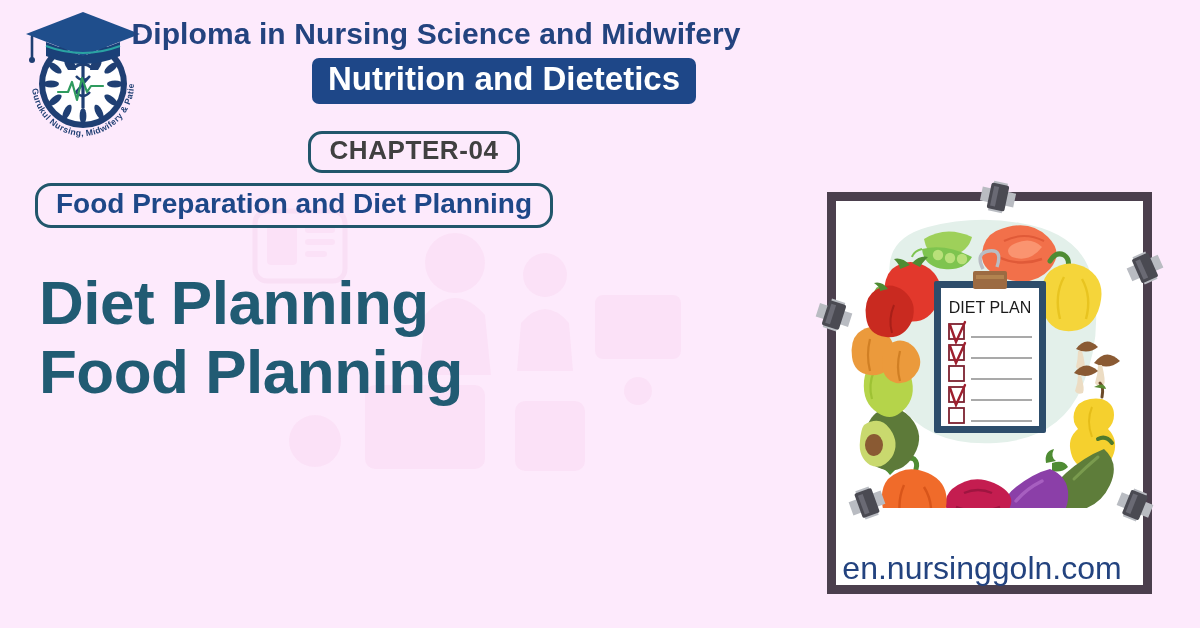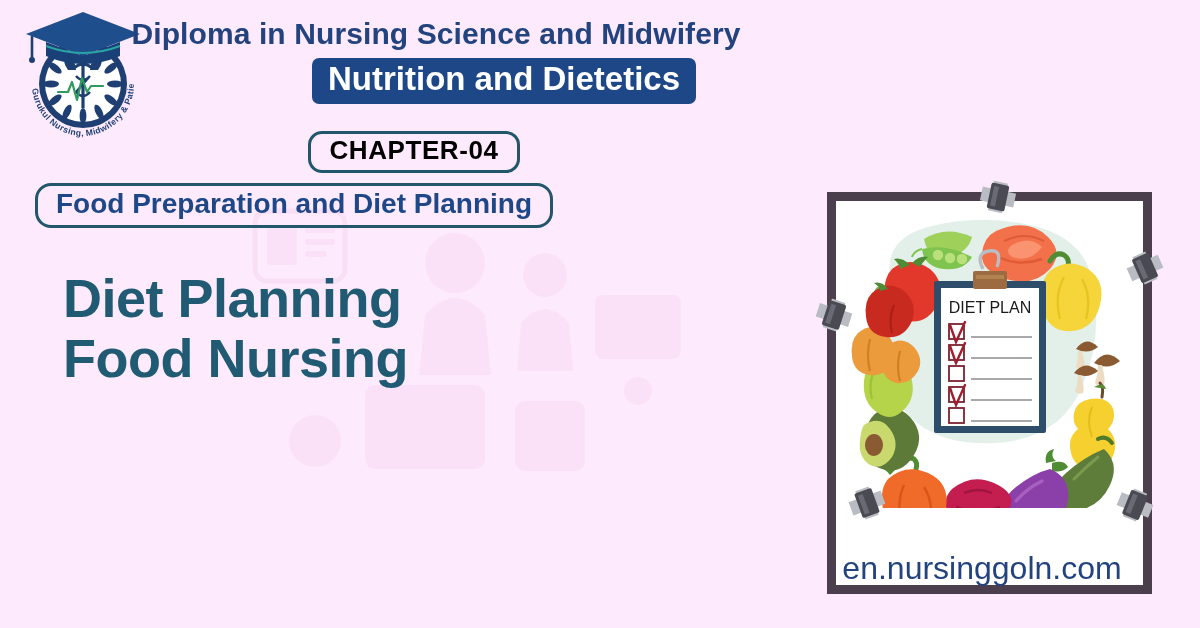--- a/index.html
+++ b/index.html
@@ -43,42 +43,42 @@
     font-size:33px; font-weight:bold;
     padding:4px 16px 7px; border-radius:7px;
     line-height:1.05; margin-left:-192px;
   }
 
   .chapter-badge{
     position:absolute; left:0; top:131px; width:1200px; text-align:center; z-index:3;
   }
   .chapter-badge .t{
     display:inline-block;
-    border:3px solid #21566b; color:#000000;
+    border:3px solid #21566b; color:#404040;
     font-size:26px; font-weight:bold; letter-spacing:.6px;
     padding:3px 18px 6px; border-radius:14px; line-height:1.05;
     margin-left:-372px;
   }
 
   .subject-badge{
     position:absolute; left:0; top:183px; width:960px; text-align:center; z-index:3;
   }
   .subject-badge .t{
     display:inline-block;
     border:3px solid #21566b; color:#1e4788;
     font-size:28px; font-weight:bold;
     padding:3px 18px 7px; border-radius:16px; line-height:1.05;
     margin-left:-372px;
   }
 
   
   .big-title{
-    position:absolute; left:63px; top:268px; z-index:3;
+    position:absolute; left:39px; top:268px; z-index:3;
     color:#215b73;
-    font-size:54px; font-weight:bold;
+    font-size:62px; font-weight:bold;
     line-height:1.12; letter-spacing:-.5px;
   }
   .big-title .l2{ letter-spacing:-.5px; }
 
   
   .site-url{
     position:absolute; left:812px; top:550px; width:340px;
     text-align:center; z-index:3;
     color:#23437f; font-size:32px; font-weight:normal;
   }
@@ -182,21 +182,21 @@
 <div class="chapter-badge">
   <span class="t">CHAPTER-04</span>
 </div>
 
 <div class="subject-badge">
   <span class="t">Food Preparation and Diet Planning</span>
 </div>
 
 <div class="big-title">
   <div class="l1">Diet Planning</div>
-  <div class="l2">Food Nursing</div>
+  <div class="l2">Food Planning</div>
 </div>
 
 <div class="site-url">en.nursinggoln.com</div>
 
 <div class="frame">
   <div class="frame-inner">
     <svg viewBox="0 0 307 307" width="307" height="307">
 
       <path d="M58 92 q-18 -52 34 -66 q46 -12 92 -4 q62 10 72 56 q12 56 -10 108 q-22 52 -86 56 q-66 4 -96 -38 q-26 -38 -6 -112 z" fill="#e3f0ea"></path>
 

